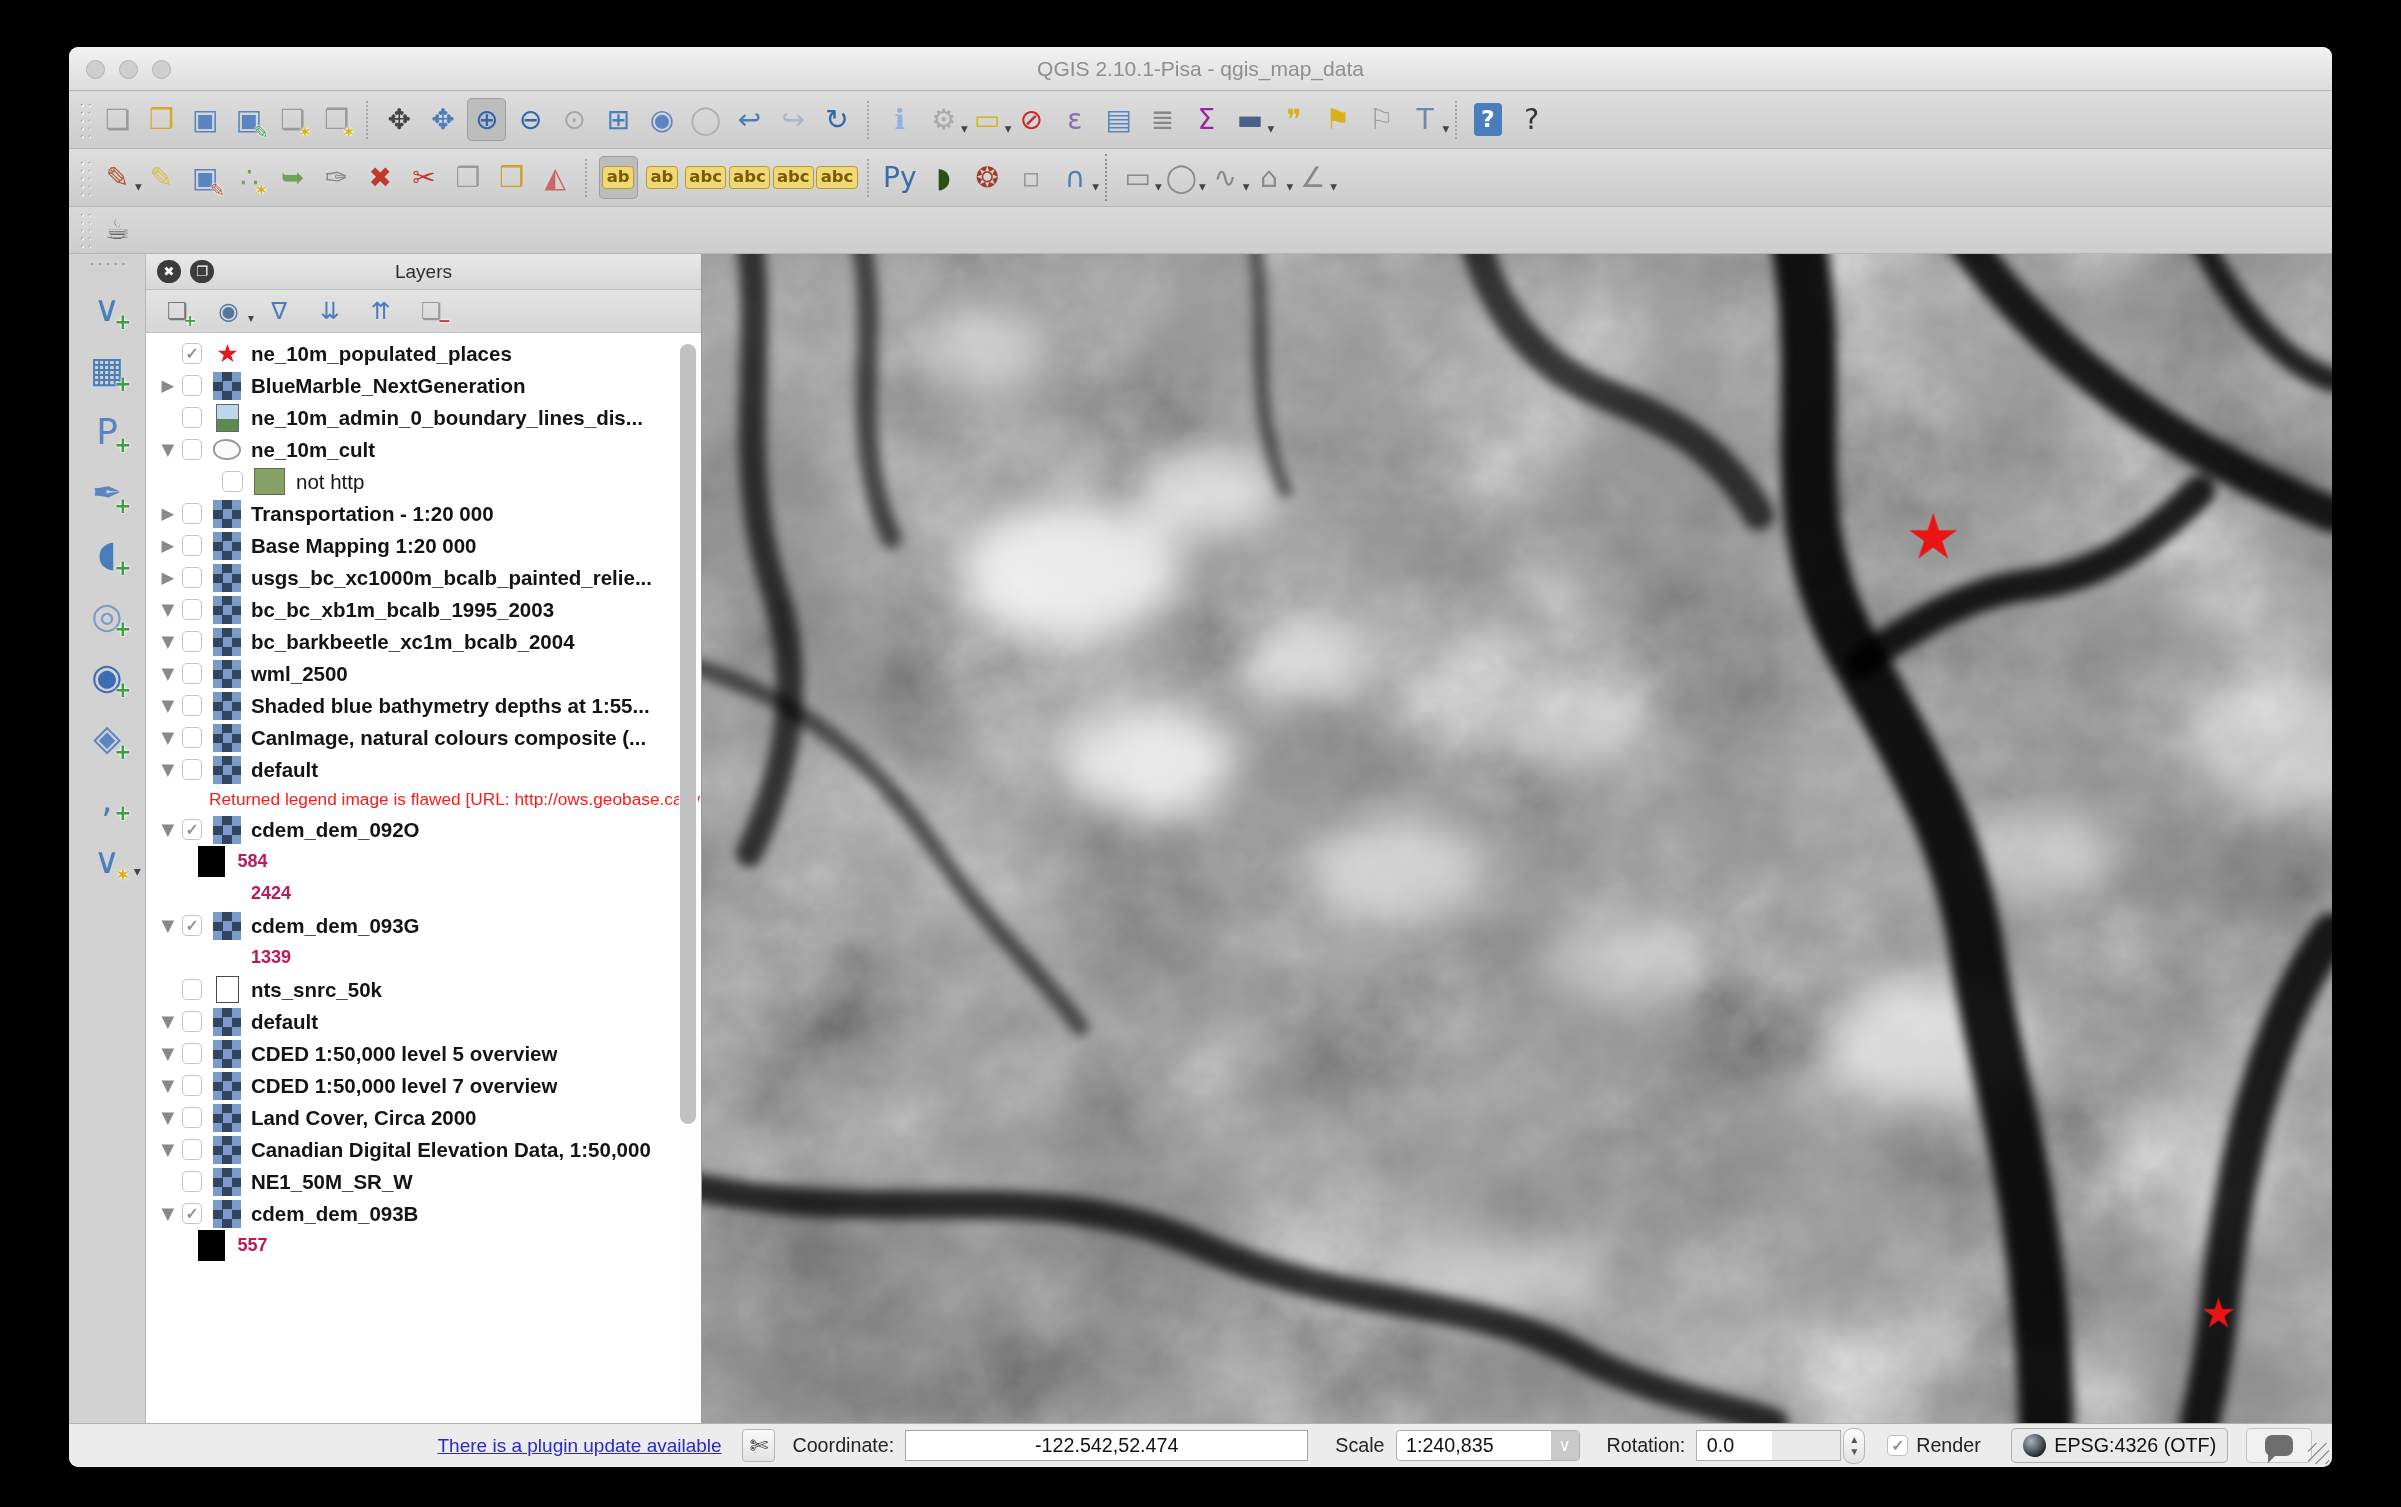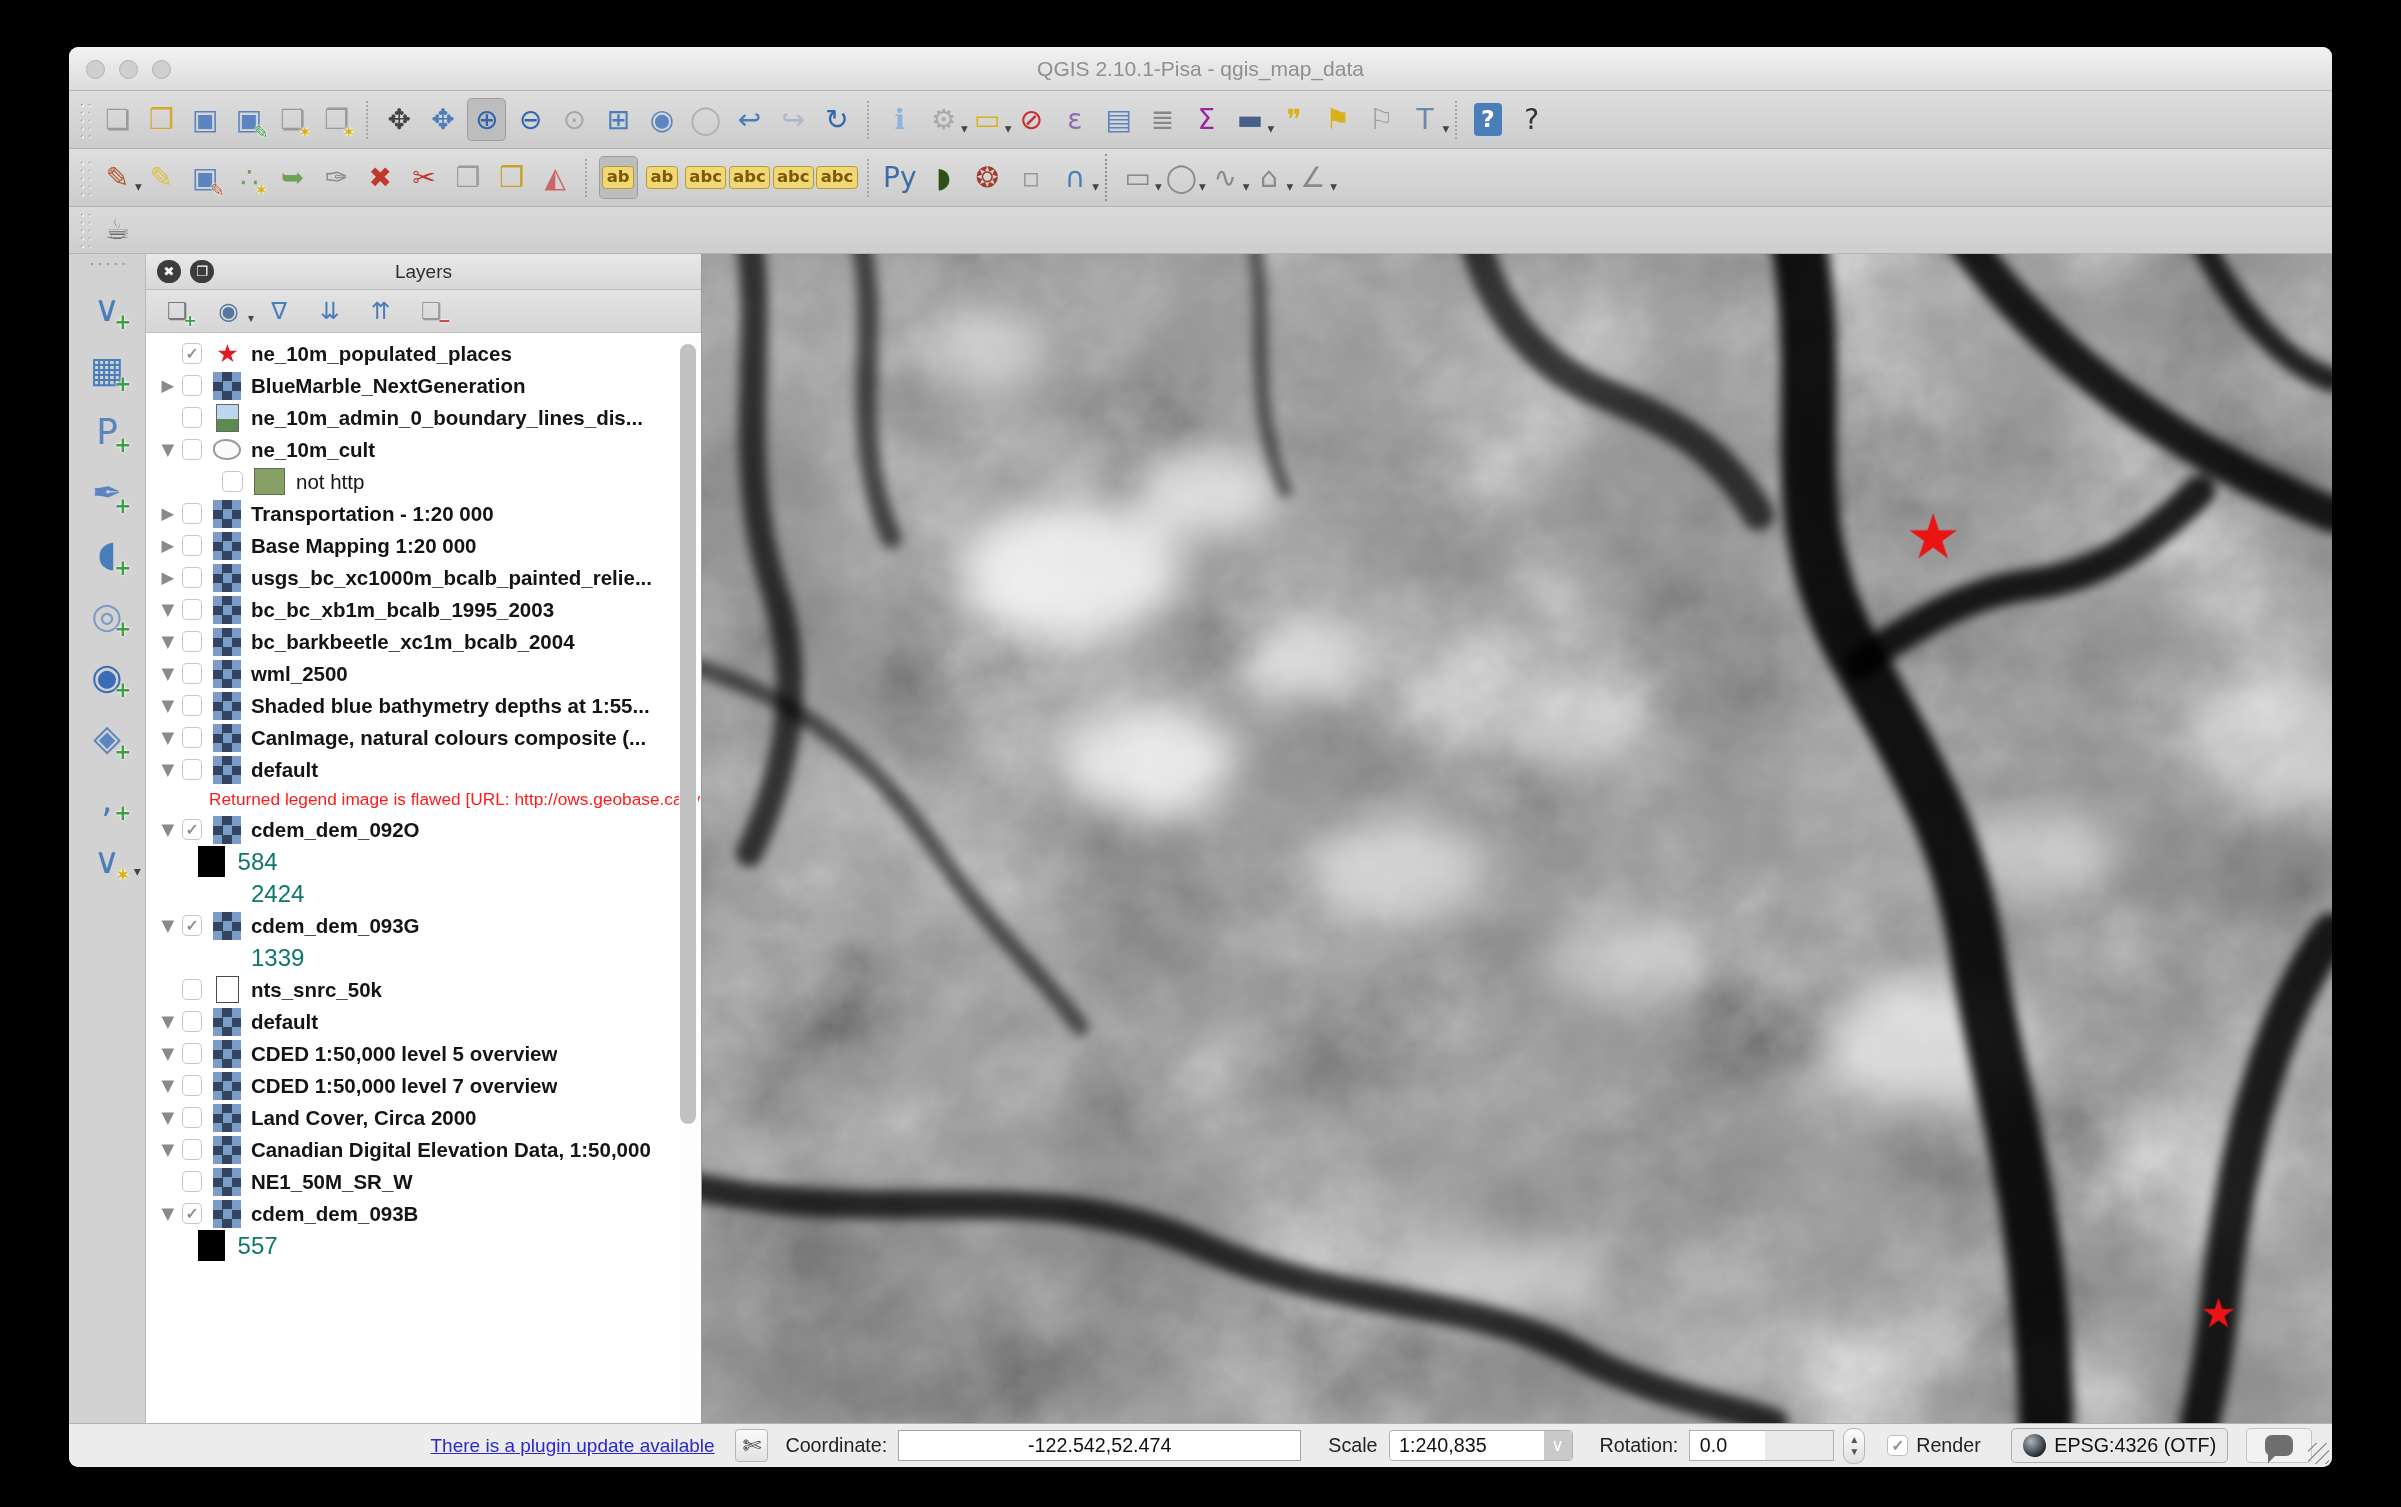--- a/index.html
+++ b/index.html
@@ -87,21 +87,21 @@
   .ic-whitebox { width:23.6px; height:27px; border:1.6px solid #4a4a4a; background:#fff; }
   .ic-star { color:#e0181f; font-size:25px; font-family:"DejaVu Sans", sans-serif; }
   .lbl { font-size:20.5px; font-weight:bold; color:#141414; overflow:hidden; }
   .row.child { padding-left:76px; }
   .row.child .sw { width:31.5px; height:27px; background:#87a065; border:1.6px solid #5d6e48;
                    margin-right:11px; flex:none; }
   .row.child .clbl { font-size:20.5px; color:#141414; }
   .row.ramp { padding-left:52px; }
   .row.ramp .swb { width:27px; height:31.5px; background:#000; margin-right:12.6px; flex:none; }
   .row.val2 { padding-left:105px; }
-  .valtxt { font-size:24px; color:#0f766e; }
+  .valtxt { font-size:18px; color:#be185d;font-weight:bold; }
   .row.err { height:28px; padding-left:63px; }
   .errtxt { font-size:17.3px; color:#ff1a1a; overflow:hidden; }
   .vscroll { position:absolute; top:3.2px; right:3.2px; width:19px; height:calc(100% - 6.3px);
              background:#fdfdfd; border-radius:9.5px; }
   .vthumb { position:absolute; top:7.9px; right:1.6px; width:15.8px; height:72%;
             background:#c1c1c1; border-radius:7.9px; }
   
   .map { flex:1; position:relative; background:#8e8e8e; overflow:hidden; }
   .map svg { position:absolute; inset:0; width:100%; height:100%; }
   
@@ -115,21 +115,21 @@
   .slabel { font-size:19.7px; color:#222; margin-right:11px; white-space:nowrap; }
   .coordbox { width:403px; height:31.5px; border:1.6px solid #a5a5a5; background:#fff;
               display:flex; align-items:center; justify-content:center; font-size:19.7px;
               color:#111; margin-right:27px; }
   .combo { width:184px; height:31.5px; border:1.6px solid #b0b0b0; border-radius:3.9px; background:#fff;
            display:flex; align-items:center; margin-right:27px; overflow:hidden; }
   .combo .cval { flex:1; font-size:19.7px; color:#111; padding-left:9.5px; }
   .combo .carr { width:28px; height:100%; background:#c9c9c9; color:#fff; font-size:17.3px;
                  display:flex; align-items:center; justify-content:center; }
   .spin { width:145px; height:31.5px; border:1.6px solid #b0b0b0; background:#fff; display:flex;
-          align-items:center; margin-right:9px; }
+          align-items:center; margin-right:2px; }
   .spin .sval { font-size:19.7px; color:#111; padding-left:9.5px; flex:1; }
   .spin .sfill { width:68px; height:100%; background:#e9e9e9; }
   .stepper { width:22px; height:36px; border:1.6px solid #b5b5b5; border-radius:9.5px;
              background:linear-gradient(#fdfdfd,#e0e0e0); display:flex; flex-direction:column;
              align-items:center; justify-content:center; font-size:10.2px; color:#555;
              line-height:1.1; margin-right:22px; }
   .chk { width:21px; height:21px; border:1.6px solid #bdbdbd; border-radius:4.7px; background:#fff;
          display:flex; align-items:center; justify-content:center; font-size:15.8px; font-weight:bold;
          color:#8f8f8f; margin-right:7.9px; flex:none; }
   .crsbtn { height:35px; border:1.6px solid #adadad; border-radius:4.7px; background:#e9e9e9;

